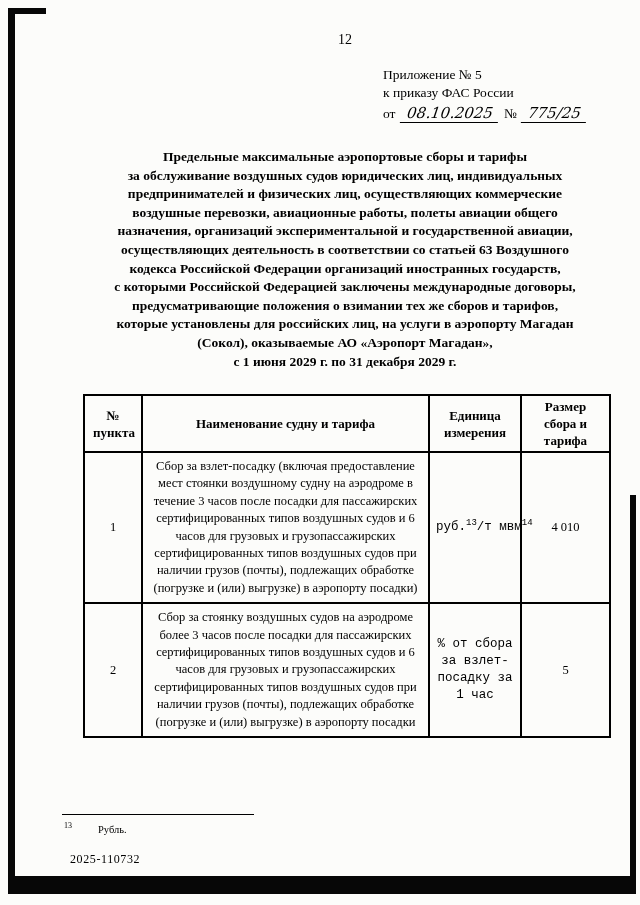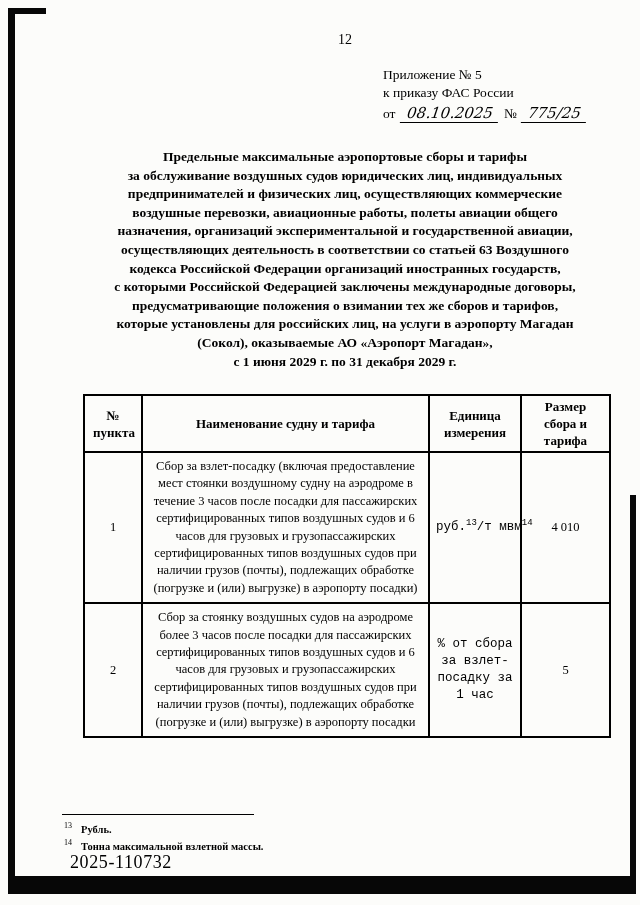--- a/index.html
+++ b/index.html
@@ -74,24 +74,24 @@
 
   .fnrule {
     position: absolute; top: 814px; left: 62px; width: 192px;
     border-top: 1.5px solid #000;
   }
   .footnotes {
     position: absolute; top: 819px; left: 64px; width: 420px;
     font-size: 10.5px; line-height: 13.5px;
   }
   .footnotes sup { font-size: 8px; }
-  .footnotes .fn-text { margin-left: 9px; font-weight: bold; }
+  .footnotes .fn-text { margin-left: 26px; }
   .doc-code {
     position: absolute; top: 852px; left: 70px;
-    font-size: 18px; letter-spacing: 0.6px;
+    font-size: 12px; letter-spacing: 0.6px;
   }
 </style>
 </head>
 <body>
 
 <div class="page">
 
   <div class="artifact edge-top-left"></div>
   <div class="artifact edge-left"></div>
   <div class="artifact edge-bottom"></div>
@@ -152,18 +152,17 @@
         <td class="name">Сбор за стоянку воздушных судов на аэродроме более 3 часов после посадки для пассажирских сертифицированных типов воздушных судов и 6 часов для грузовых и грузопассажирских сертифицированных типов воздушных судов при наличии грузов (почты), подлежащих обработке (погрузке и (или) выгрузке) в аэропорту посадки</td>
         <td class="unit">% от сбора за взлет-посадку за 1 час</td>
         <td class="nowrap">5</td>
       </tr>
     </tbody>
   </table>
 
   <div class="fnrule"></div>
   <div class="footnotes">
     <div><sup>13</sup><span class="fn-text">Рубль.</span></div>
-    <div><sup>14</sup><span class="fn-text">Тонна максимальной взлетной массы.</span></div>
   </div>
 
   <div class="doc-code">2025-110732</div>
 
 </div>
 
 </body></html>

